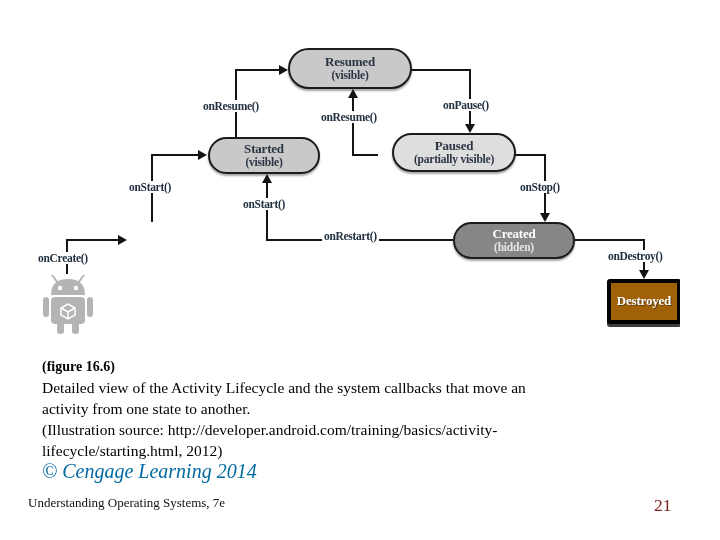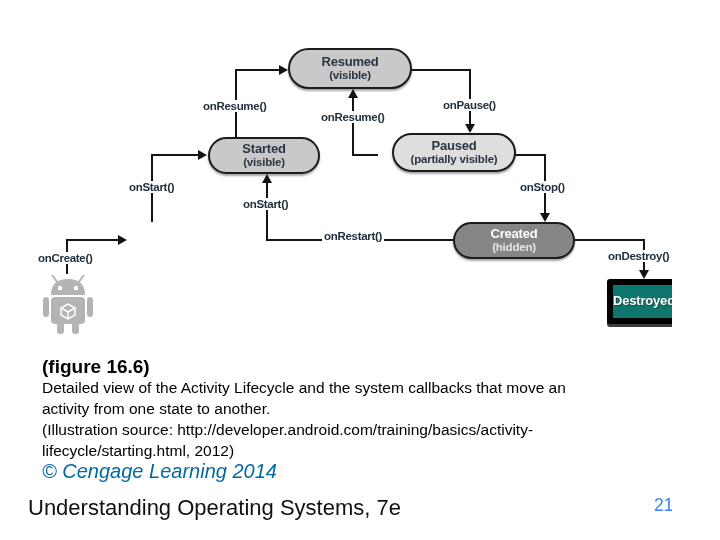--- a/index.html
+++ b/index.html
@@ -1,17 +1,17 @@
 <!DOCTYPE html>
 <html><head>
 <meta charset="utf-8">
 <style>
   html,body{margin:0;padding:0;background:#fff;}
   .slide{position:relative;width:672px;height:540px;background:#ffffff;overflow:hidden;
-         font-family:Liberation Sans, sans-serif;}
+         font-family:Liberation Serif, serif;padding-left:8px;}
 
   
   .diagram{position:absolute;left:0;top:0;width:720px;height:400px;}
   .hline,.vline{position:absolute;background:#141414;z-index:1;}
   .hline{height:2px;}
   .vline{width:2px;}
   .arr{position:absolute;width:0;height:0;z-index:2;}
   .arr-right{border-top:5px solid transparent;border-bottom:5px solid transparent;border-left:9px solid #141414;}
   .arr-up{border-left:5px solid transparent;border-right:5px solid transparent;border-bottom:9px solid #141414;}
   .arr-down{border-left:5px solid transparent;border-right:5px solid transparent;border-top:9px solid #141414;}
@@ -20,38 +20,38 @@
          border:2px solid #1c1c1c;box-sizing:border-box;z-index:2;
          box-shadow:0 2px 2px rgba(0,0,0,.35);line-height:1.12;text-align:center;}
   .pill{border-radius:22px;}
   .fill-light{background:#c9c9c9;}
   .fill-lighter{background:#dedede;}
   .fill-dark{background:#868686;}
   .state-label{font-weight:bold;font-size:13px;color:#2b3442;letter-spacing:-.2px;}
   .state-sublabel{font-weight:600;font-size:11.5px;color:#2b3442;letter-spacing:-.2px;text-align:right;}
   .fill-dark .state-label{color:#ffffff;}
   .fill-dark .state-sublabel{color:#e6e6e6;}
-  .rect-dark{background:#0f766e;border:6px solid #000000;border-radius:3px;
+  .rect-dark{background:#a16207;border:4px solid #000000;border-radius:3px;
              box-shadow:0 3px 0 rgba(25,25,25,.85),2px 0 0 rgba(25,25,25,.35);}
   .rect-dark .state-label{color:#ffffff;text-shadow:1px 1px 0 rgba(40,40,40,.6);}
 
   .cb{position:absolute;font-size:11.5px;font-weight:600;color:#22303f;letter-spacing:-.3px;
       background:#ffffff;padding:0 2px;z-index:3;white-space:nowrap;}
 
   .robot{position:absolute;z-index:2;}
 
   
   .caption{position:absolute;left:42px;top:356px;width:648px;color:#000;}
-  .cap-title{font-size:19px;font-weight:bold;line-height:21px;}
+  .cap-title{font-size:14px;font-weight:bold;line-height:21px;}
   .cap-line{font-size:15.5px;font-weight:normal;line-height:21px;}
   .cap-credit{font-size:20px;font-style:italic;color:#0369a1;line-height:21px;}
 
   
-  .footer-title{position:absolute;left:28px;top:495px;font-size:22px;color:#111;}
-  .footer-page{position:absolute;left:654px;top:495px;font-size:17.5px;color:#3b82f6;}
+  .footer-title{position:absolute;left:28px;top:495px;font-size:13px;color:#111;}
+  .footer-page{position:absolute;left:654px;top:495px;font-size:17.5px;color:#7f1d1d;}
 </style>
 </head>
 <body>
 
 <div class="slide">
 
   <div class="diagram">
 
     <div class="vline" style="left:151px;top:154px;height:68px"></div>
     <div class="hline" style="left:151px;top:154px;width:48px"></div>

